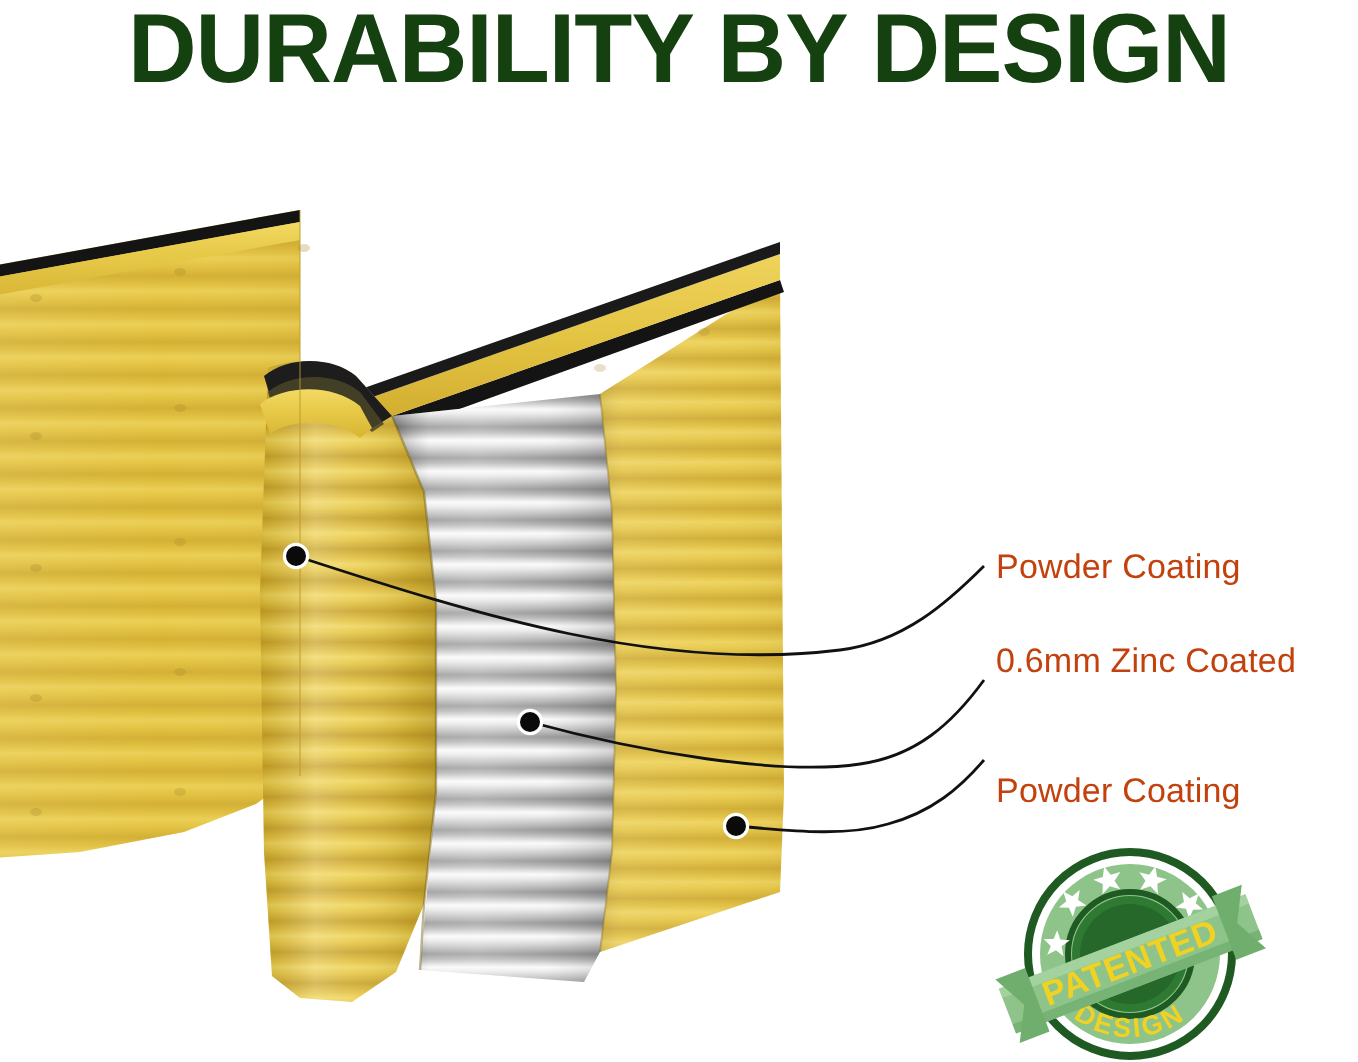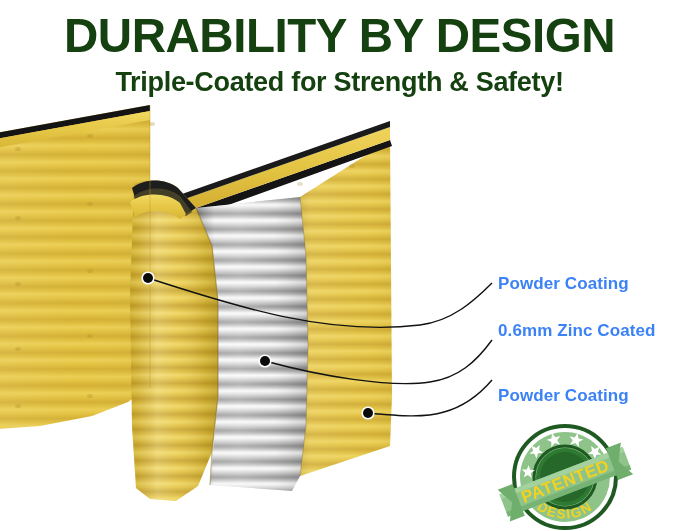--- a/index.html
+++ b/index.html
@@ -1,21 +1,21 @@
 <!DOCTYPE html>
 <html><head>
 <meta charset="utf-8">
 <style>
   html,body{margin:0;padding:0;background:#ffffff;}
   body{width:679px;height:531px;overflow:hidden;position:relative;
        font-family:"Liberation Sans","DejaVu Sans",sans-serif;
        -webkit-font-smoothing:antialiased;}
 
   
-  #header{position:absolute;left:0;top:10px;width:619px;height:96px;}
+  #header{position:absolute;left:0;top:0;width:619px;height:96px;}
   #title{
     position:absolute;left:0;top:-2px;width:679px;
     text-align:center;
     font-size:49px;line-height:54px;
     font-weight:700;
     letter-spacing:-0.5px;
     transform:scaleX(0.97);
     color:#14410f;
     white-space:nowrap;
   }
@@ -29,40 +29,39 @@
     white-space:nowrap;
   }
 
   
   #art{position:absolute;left:0;top:96px;width:679px;height:435px;}
   #art svg{display:block;}
 
   
   .callout-label{
     position:absolute;
-    color:#3b82f6;
+    color:#c2410c;
     font-size:17px;
     line-height:21px;
-    font-weight:700;
+    font-weight:400;
     letter-spacing:0.1px;
     white-space:nowrap;
   }
   #label-1{left:498px;top:273px;}
   #label-2{left:498px;top:320px;}
   #label-3{left:498px;top:385px;}
 
   
   #badge{position:absolute;left:497px;top:424px;width:136px;height:107px;}
 </style>
 </head>
 <body>
 
 <div id="header">
   <div id="title">DURABILITY BY DESIGN</div>
-  <div id="subtitle">Triple-Coated for Strength &amp; Safety!</div>
 </div>
 
 <div id="art">
 <svg width="679" height="435" viewBox="0 0 679 435" xmlns="http://www.w3.org/2000/svg">
   <defs>
 
     <linearGradient id="ribFlat" x1="0" y1="0" x2="0" y2="1" gradientUnits="objectBoundingBox">
       <stop offset="0%" stop-color="#EBCE52"></stop>
       <stop offset="22%" stop-color="#E4C340"></stop>
       <stop offset="55%" stop-color="#D3AF30"></stop>

